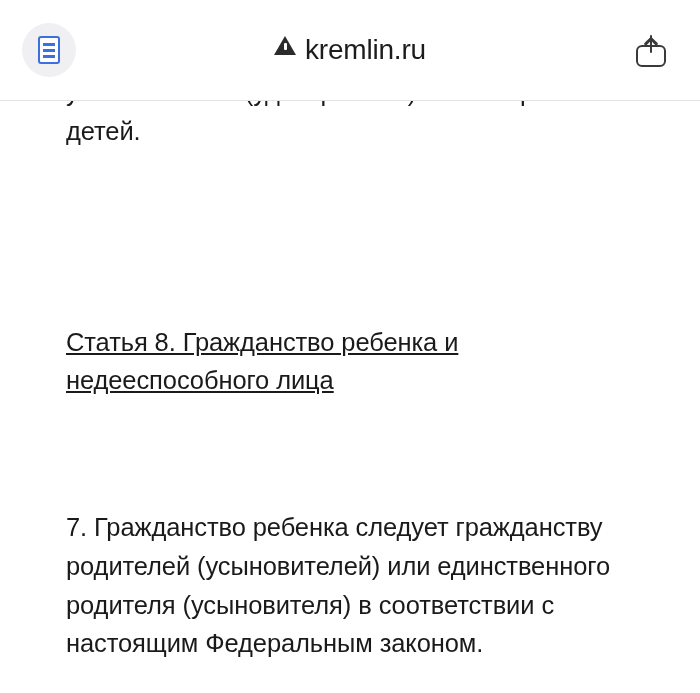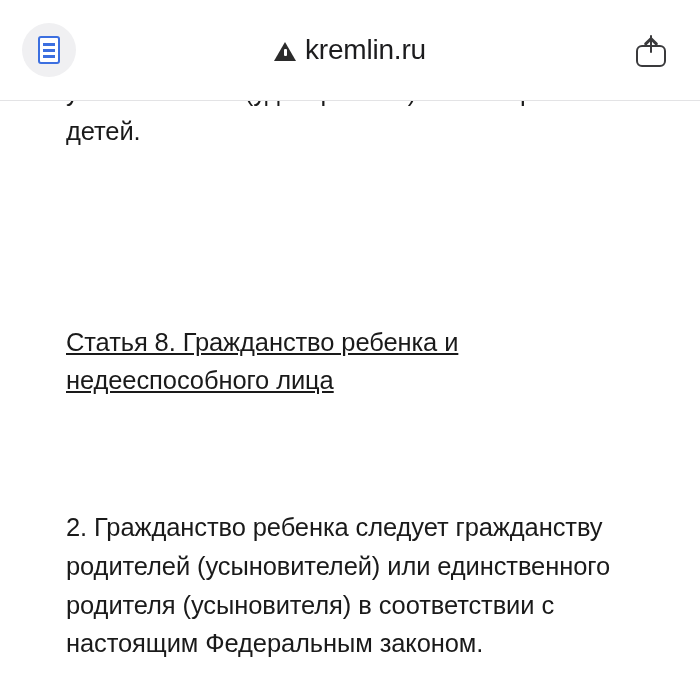--- a/index.html
+++ b/index.html
@@ -62,21 +62,20 @@
     right: 3px;
     height: 2.5px;
     background: #3c6fe0;
   }
   .reader-glyph::before { top: 5px; }
   .reader-glyph::after  { top: 11px; box-shadow: 0 6px 0 0 #3c6fe0; }
 
   .url-wrap {
     flex: 1 1 auto;
     display: flex;
-    align-items: center;
     justify-content: center;
     gap: 9px;
     min-width: 0;
   }
   .warn-icon {
     width: 0;
     height: 0;
     border-left: 11px solid transparent;
     border-right: 11px solid transparent;
     border-bottom: 19px solid #2b2b2b;
@@ -234,18 +233,18 @@
     <div class="doc">
 
       <p class="clip-para">усыновленных (удочеренных) в этом браке детей.</p>
 
       <div class="block-gap-a"></div>
 
       <p class="heading">Статья 8. Гражданство ребенка и недееспособного лица</p>
 
       <div class="block-gap-b"></div>
 
-      <p class="para">2. Гражданство ребенка следует гражданству родителей (усыновителей) или единственного родителя (усыновителя) в соответствии с настоящим Федеральным законом.</p>
+      <p class="para">7. Гражданство ребенка следует гражданству родителей (усыновителей) или единственного родителя (усыновителя) в соответствии с настоящим Федеральным законом.</p>
 
     </div>
   </div>
 
 </div>
 
 </body></html>

